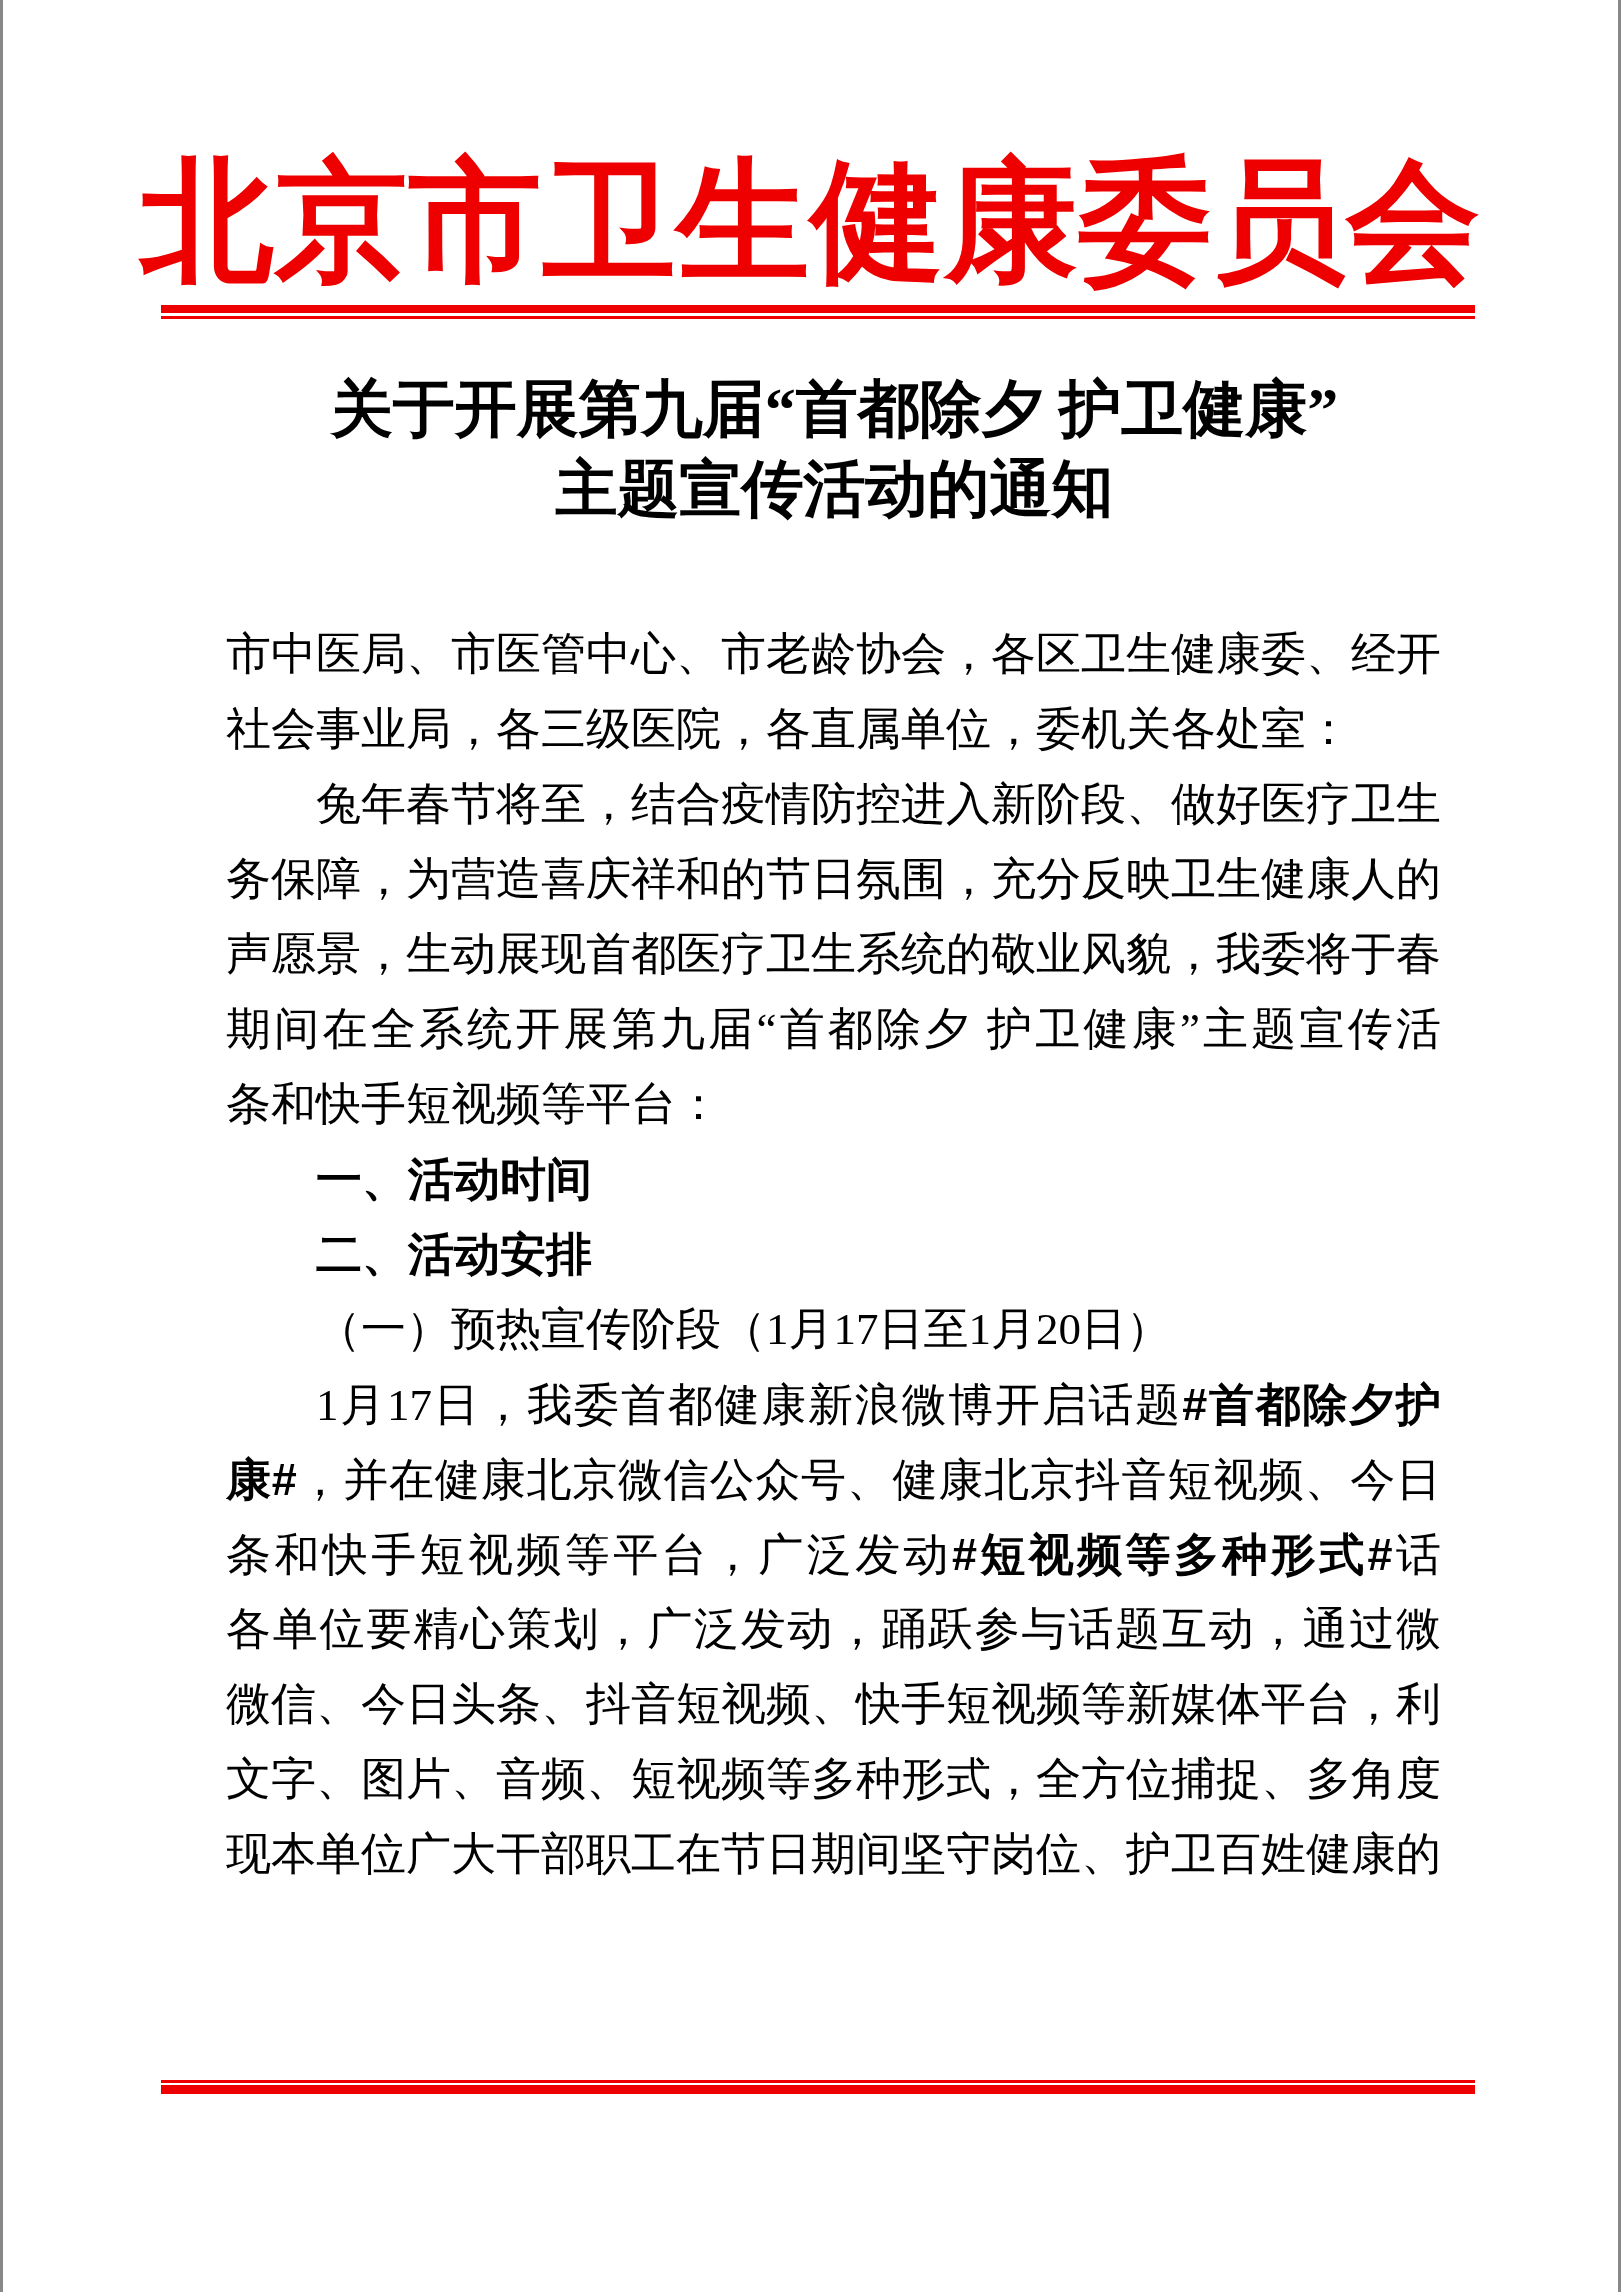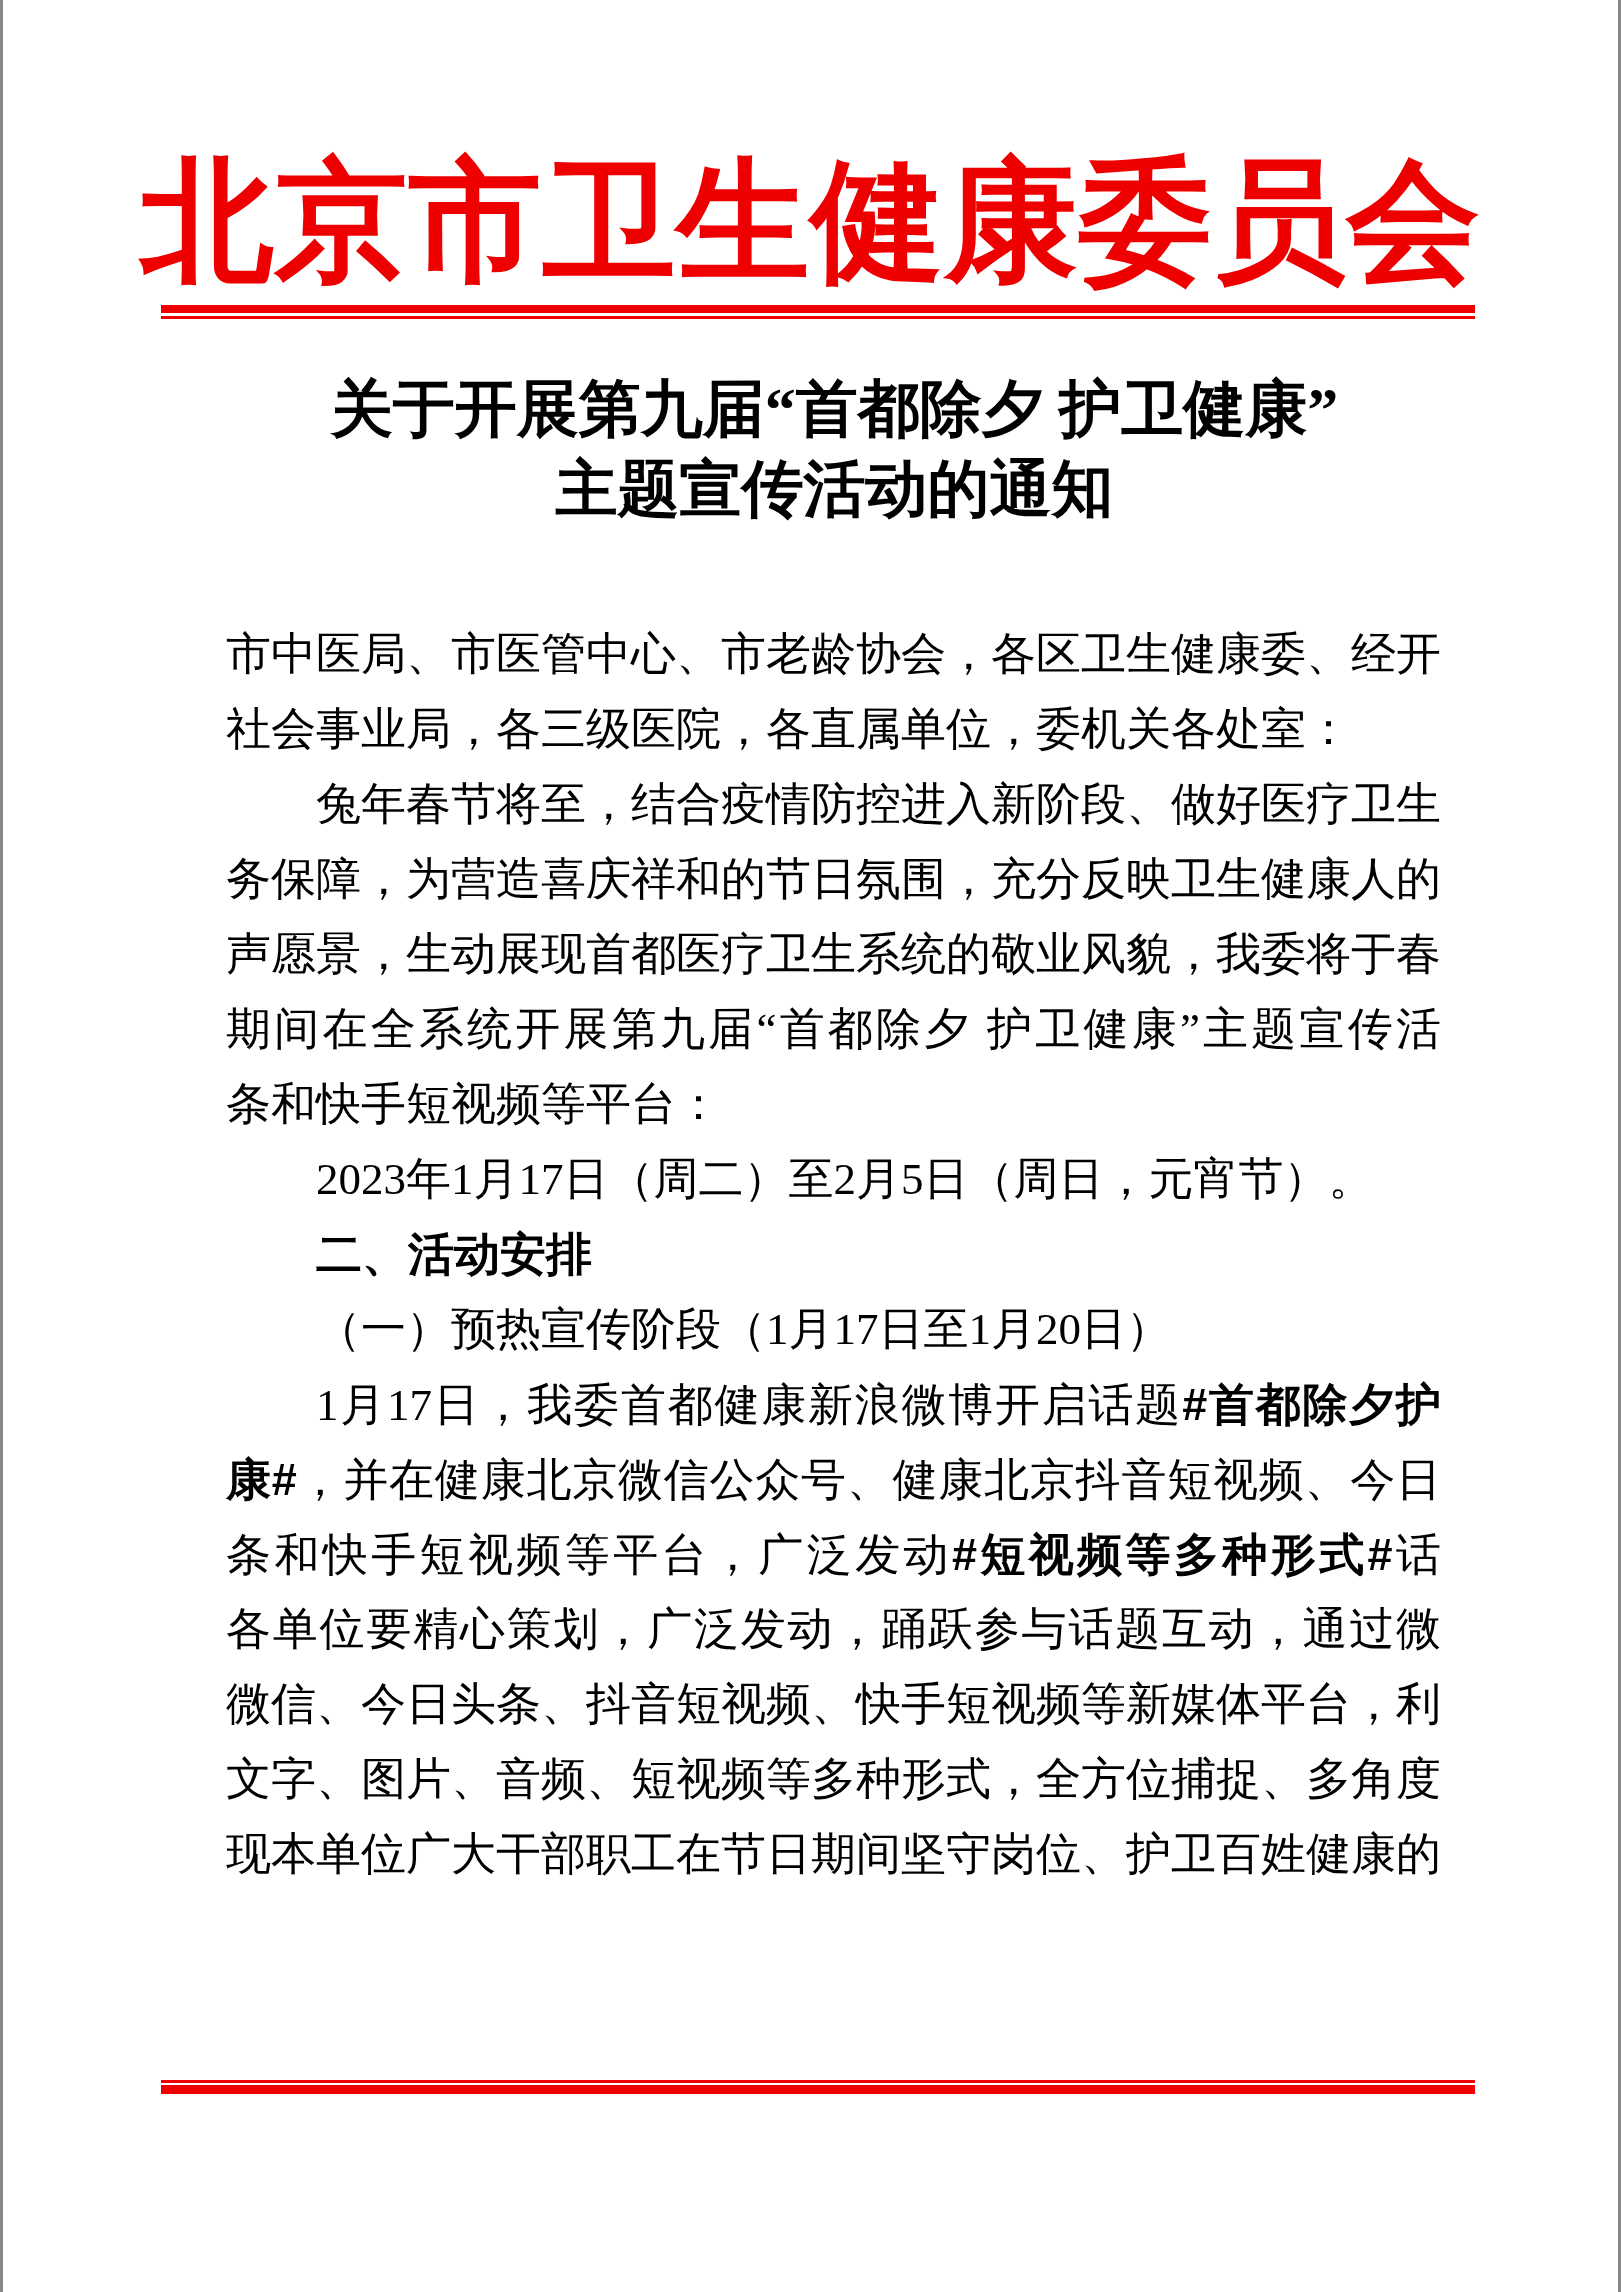--- a/index.html
+++ b/index.html
@@ -115,21 +115,21 @@
   </div>
 
   <div class="body-block">
     <div class="line fill">市中医局、市医管中心、市老龄协会，各区卫生健康委、经开区</div>
     <div class="line">社会事业局，各三级医院，各直属单位，委机关各处室：</div>
     <div class="line indent fill">兔年春节将至，结合疫情防控进入新阶段、做好医疗卫生服</div>
     <div class="line fill">务保障，为营造喜庆祥和的节日氛围，充分反映卫生健康人的心</div>
     <div class="line fill">声愿景，生动展现首都医疗卫生系统的敬业风貌，我委将于春节</div>
     <div class="line fill">期间在全系统开展第九届“首都除夕 护卫健康”主题宣传活动。</div>
     <div class="line">条和快手短视频等平台：</div>
-    <div class="line indent">2023年1月17日（周二）至2月5日（周日，元宵节）。</div>
+    <div class="line heading indent">一、活动时间</div>
     <div class="line heading indent">二、活动安排</div>
     <div class="line kaiti indent">（一）预热宣传阶段（1月17日至1月20日）</div>
 
     <div class="line indent fill"><span>1月17日，我委首都健康新浪微博开启话题</span><span class="bold-run">#首都除夕护卫健</span></div>
 
     <div class="line fill"><span class="bold-run">康#</span><span>，并在健康北京微信公众号、健康北京抖音短视频、今日头</span></div>
 
     <div class="line fill"><span>条和快手短视频等平台，广泛发动</span><span class="bold-run">#短视频等多种形式#</span><span>话题。</span></div>
 
     <div class="line fill">各单位要精心策划，广泛发动，踊跃参与话题互动，通过微博、</div>

